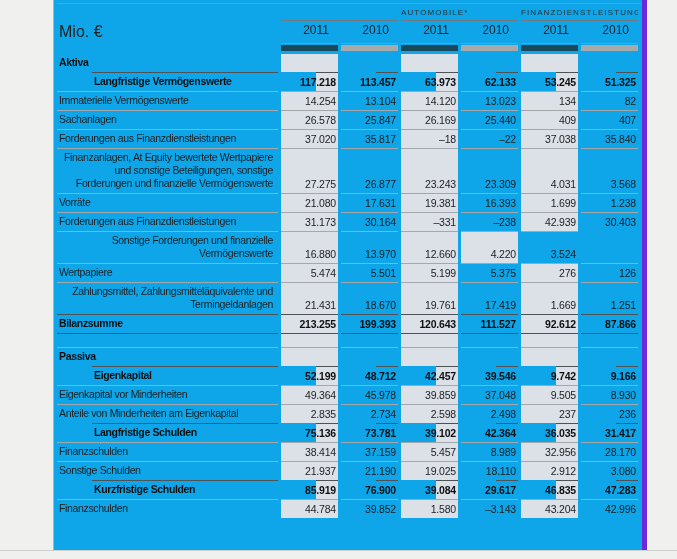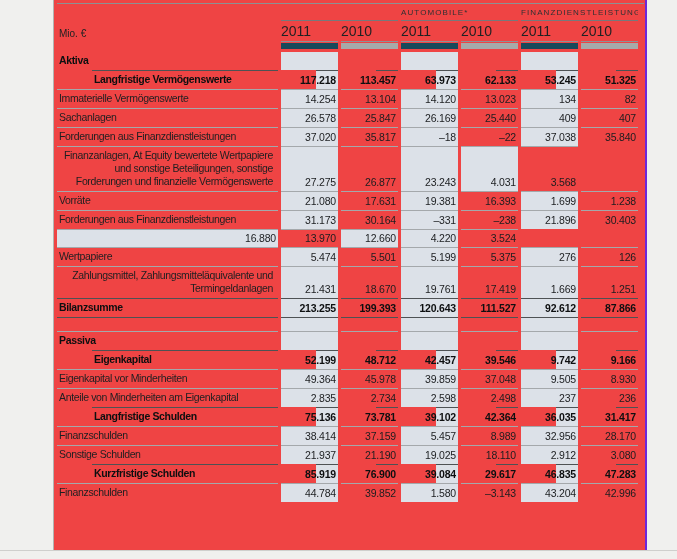--- a/index.html
+++ b/index.html
@@ -4,43 +4,43 @@
 <style>
   html,body{margin:0;padding:0;}
   body{
     width:677px;height:559px;overflow:hidden;position:relative;
     background:#f0f0ee;
     font-family:"Liberation Sans","DejaVu Sans",sans-serif;
     -webkit-font-smoothing:antialiased;
   }
   .panel{
     position:absolute;left:53px;top:0;width:594px;height:550px;
-    box-sizing:border-box;background:#ef4444;
-    border-left:1px solid #b3b3b1;border-right:2px solid #6d28d9;
+    box-sizing:border-box;background:#0ea5e9;
+    border-left:1px solid #b3b3b1;border-right:5px solid #6d28d9;
     padding-left:3px;
   }
   .topline{border-top:1px solid #8d9193;margin:3px 1px 3px 0;}
   .bottomline{position:absolute;left:0;top:550px;width:677px;border-top:1px solid #cfcfcd;}
 
   
   .grid7{display:grid;grid-template-columns:221px repeat(6,57px);column-gap:3px;}
   .grid4{display:grid;grid-template-columns:221px repeat(3,117px);column-gap:3px;}
 
   
   .gcell{
     font-size:8px;letter-spacing:1.1px;color:#2e3133;
     padding:1px 0 3px;border-bottom:1px solid #76797c;
     white-space:nowrap;overflow:hidden;
   }
   .gspacer{border:none;}
 
   
-  .ucell{font-size:10px;color:#222;display:flex;align-items:flex-end;padding:2px 0 3px 2px;}
+  .ucell{font-size:16px;color:#222;display:flex;align-items:flex-end;padding:2px 0 3px 2px;}
   .ycell{
-    font-size:14px;color:#1f2123;
+    font-size:12px;color:#1f2123;text-align:right;
     padding:2px 9px 2px 0;border-bottom:1px solid #8e9294;
   }
 
   
   .barrow{margin-top:1px;}
   .barcell{padding:0;}
   .bar{height:6px;width:100%;}
 
   
   #table-rows{margin-top:3px;}
@@ -153,42 +153,44 @@
         <div class="ncell shade">–18</div>
         <div class="ncell">–22</div>
         <div class="ncell shade">37.038</div>
         <div class="ncell">35.840</div>
       </div>
       <div class="grid7 row r-item">
         <div class="lcell">Finanzanlagen, At Equity bewertete Wertpapiere und sonstige Beteiligungen, sonstige Forderungen und finanzielle Vermögenswerte</div>
         <div class="ncell shade">27.275</div>
         <div class="ncell">26.877</div>
         <div class="ncell shade">23.243</div>
+        <div class="ncell">23.309</div>
         <div class="ncell shade">4.031</div>
         <div class="ncell">3.568</div>
       </div>
       <div class="grid7 row r-item">
         <div class="lcell">Vorräte</div>
         <div class="ncell shade">21.080</div>
         <div class="ncell">17.631</div>
         <div class="ncell shade">19.381</div>
         <div class="ncell">16.393</div>
         <div class="ncell shade">1.699</div>
         <div class="ncell">1.238</div>
       </div>
       <div class="grid7 row r-item">
         <div class="lcell">Forderungen aus Finanzdienstleistungen</div>
         <div class="ncell shade">31.173</div>
         <div class="ncell">30.164</div>
         <div class="ncell shade">–331</div>
         <div class="ncell">–238</div>
-        <div class="ncell shade">21.896</div>
+        <div class="ncell shade">42.939</div>
         <div class="ncell">30.403</div>
       </div>
       <div class="grid7 row r-item">
+        <div class="lcell">Sonstige Forderungen und finanzielle Vermögenswerte</div>
         <div class="ncell shade">16.880</div>
         <div class="ncell">13.970</div>
         <div class="ncell shade">12.660</div>
         <div class="ncell shade">4.220</div>
         <div class="ncell">3.524</div>
       </div>
       <div class="grid7 row r-item">
         <div class="lcell">Wertpapiere</div>
         <div class="ncell shade">5.474</div>
         <div class="ncell">5.501</div>

